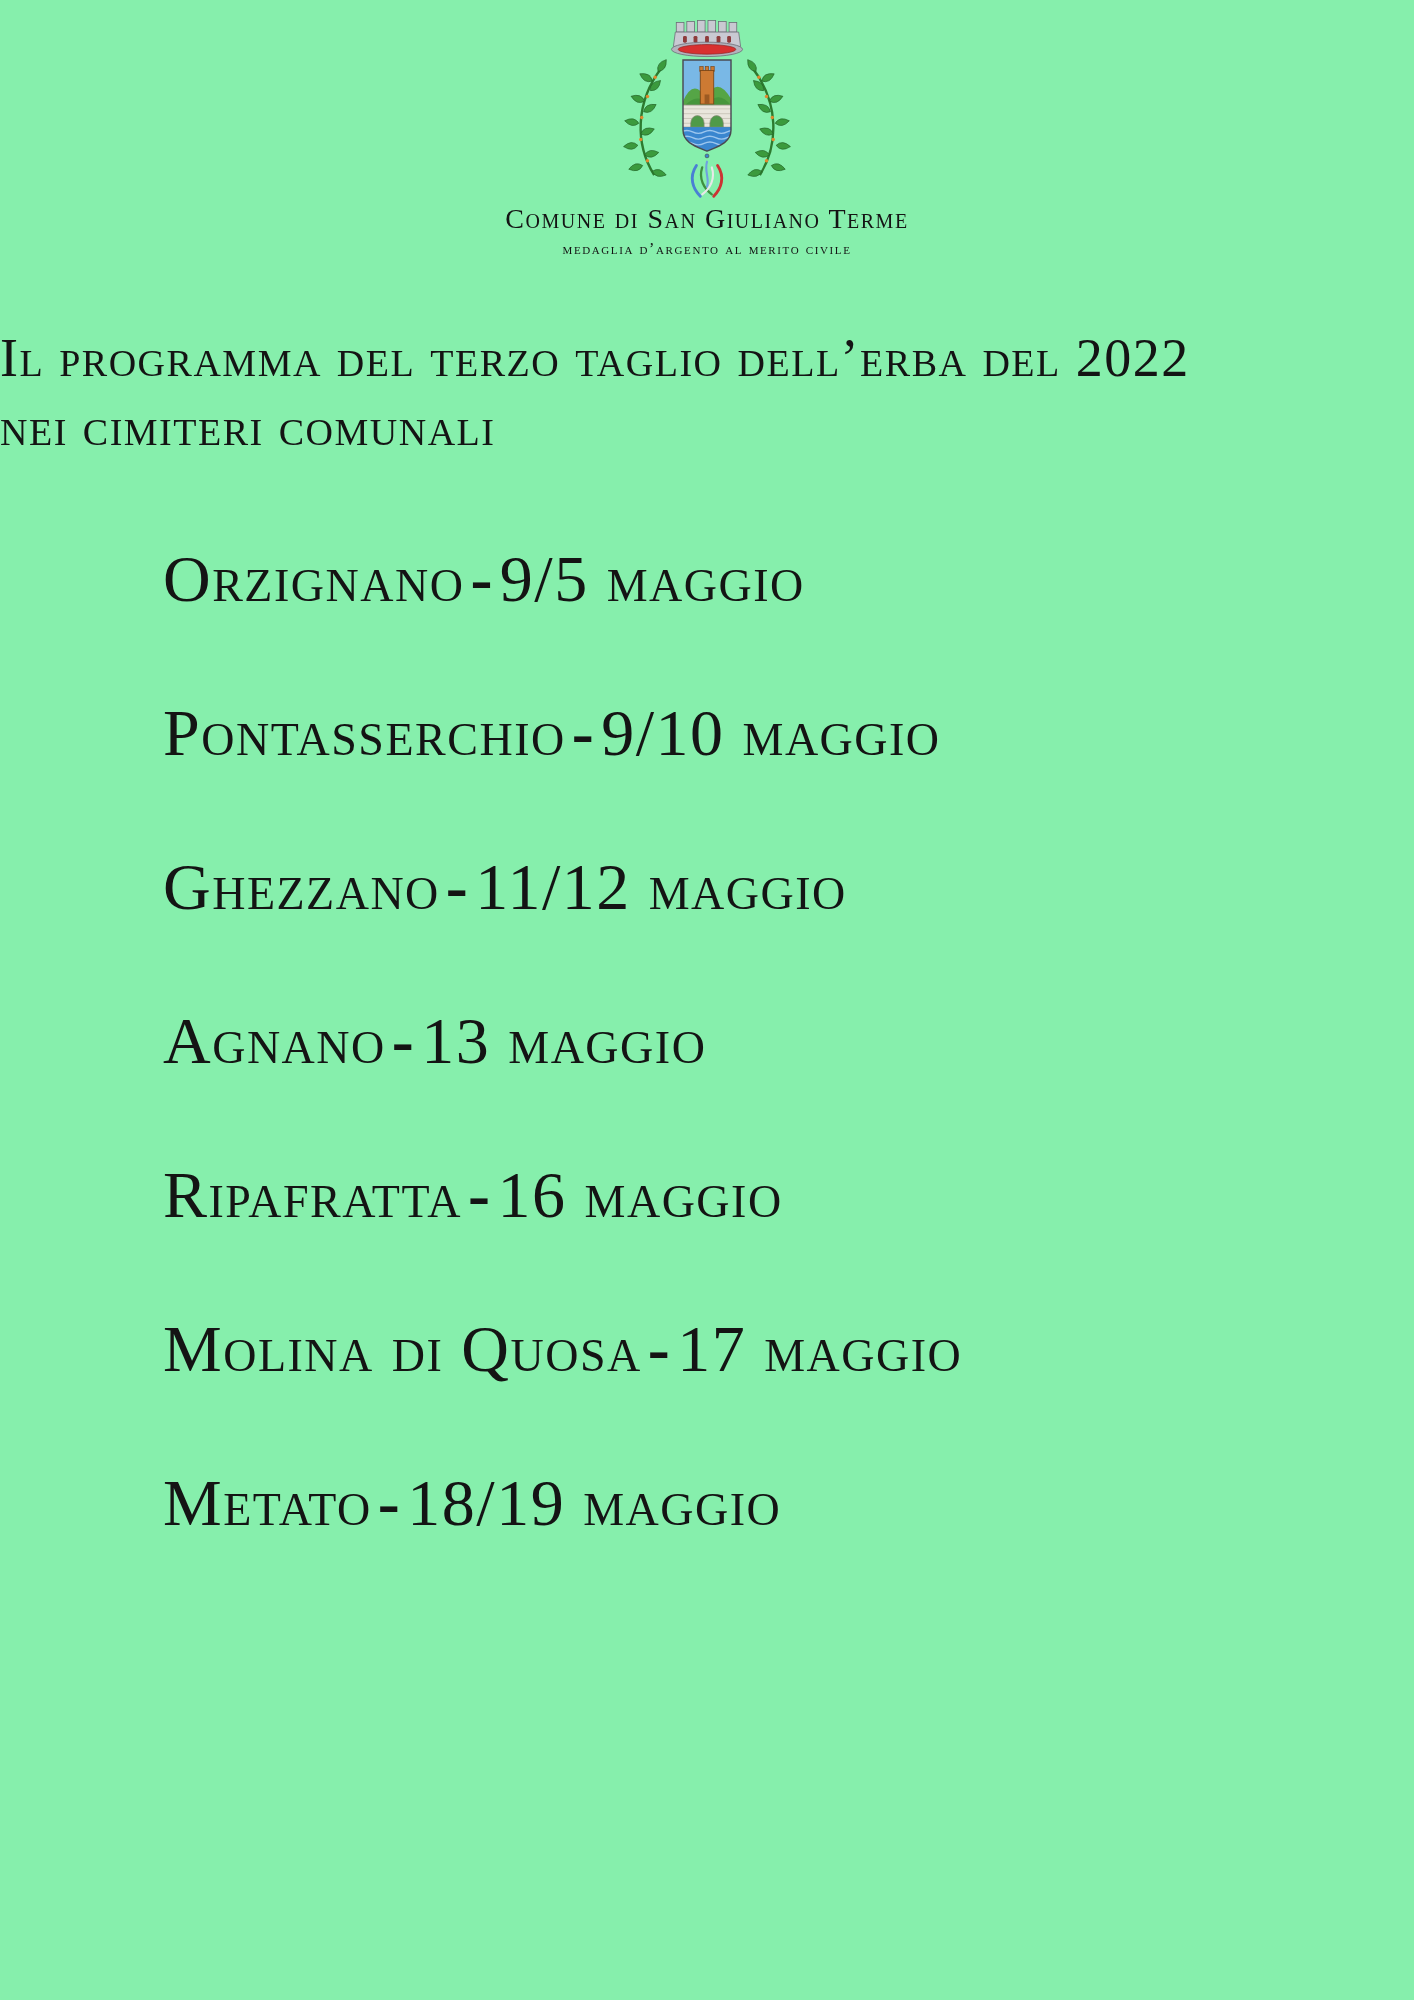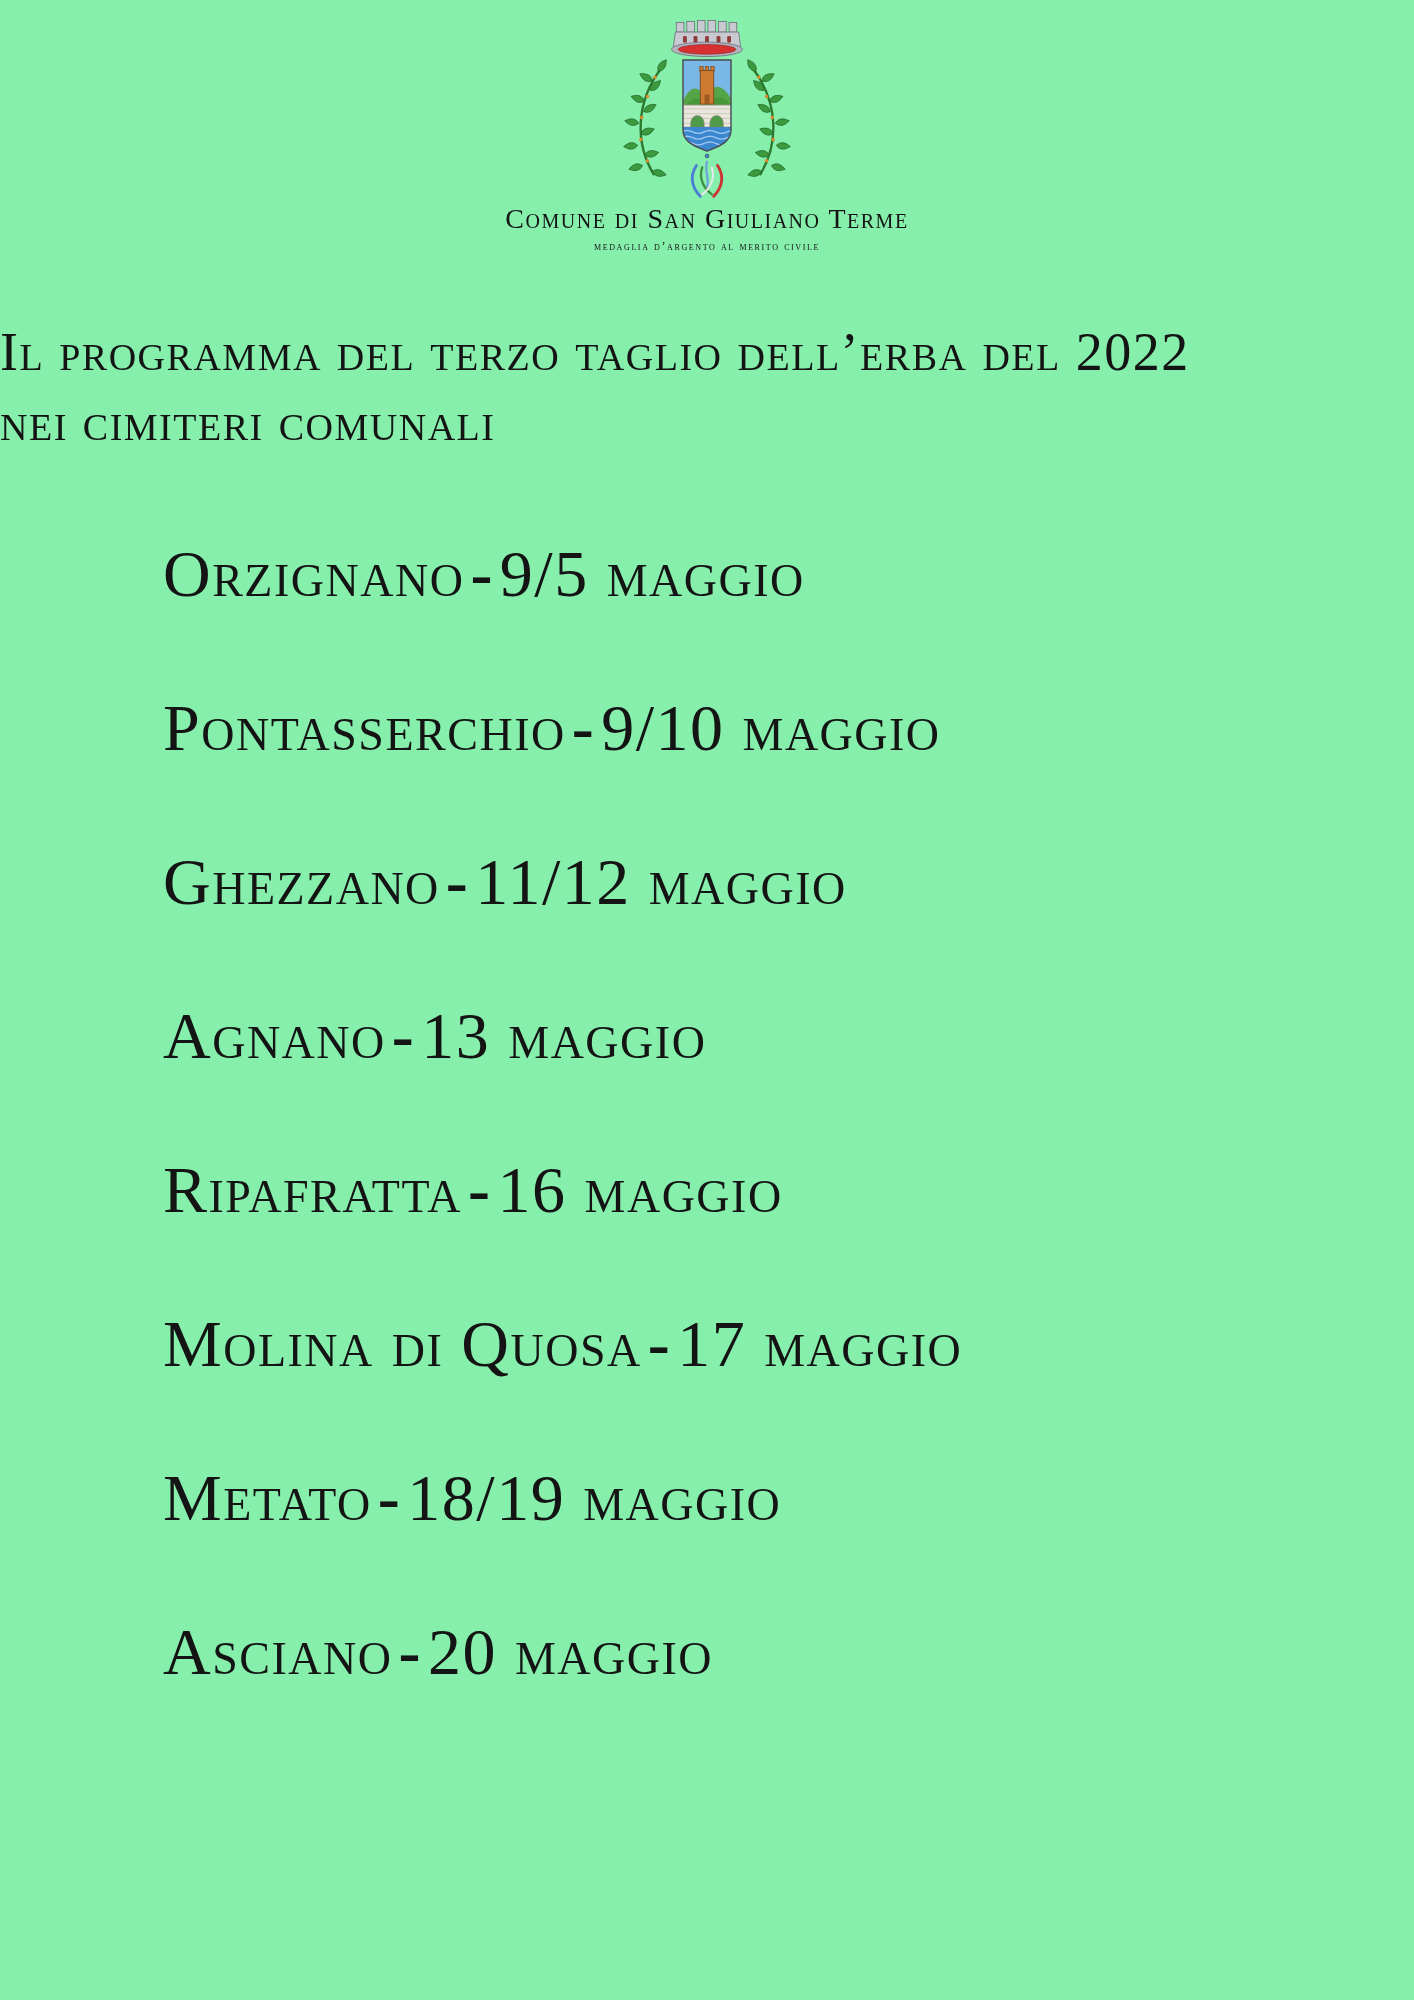--- a/index.html
+++ b/index.html
@@ -14,21 +14,21 @@
   }
   .header { text-align:center; padding-top:10px; }
   .crest-svg { width:170px; height:192px; display:block; margin:0 auto; }
   .municipality {
     font-variant:small-caps;
     font-size:28px; letter-spacing:1.5px;
     line-height:1.1; margin-top:2px;
   }
   .honor {
     font-variant:small-caps;
-    font-size:12px; letter-spacing:1.6px;
+    font-size:16px; letter-spacing:1.6px;
     line-height:1.3; margin-top:4px;
   }
   .title {
     margin-top:64px;
     font-variant:small-caps;
     font-size:54px; letter-spacing:1.5px;
     line-height:1.28;
   }
   .schedule {
     list-style:none;
@@ -164,18 +164,15 @@
     </li>
     <li>
       <span>Ripafratta</span><span class="sep">-</span><span>16 maggio</span>
     </li>
     <li>
       <span>Molina di Quosa</span><span class="sep">-</span><span>17 maggio</span>
     </li>
     <li>
       <span>Metato</span><span class="sep">-</span><span>18/19 maggio</span>
     </li>
-    <li>
-      <span>Asciano</span><span class="sep">-</span><span>20 maggio</span>
-    </li>
   </ul>
 
 </div>
 
 </body></html>

